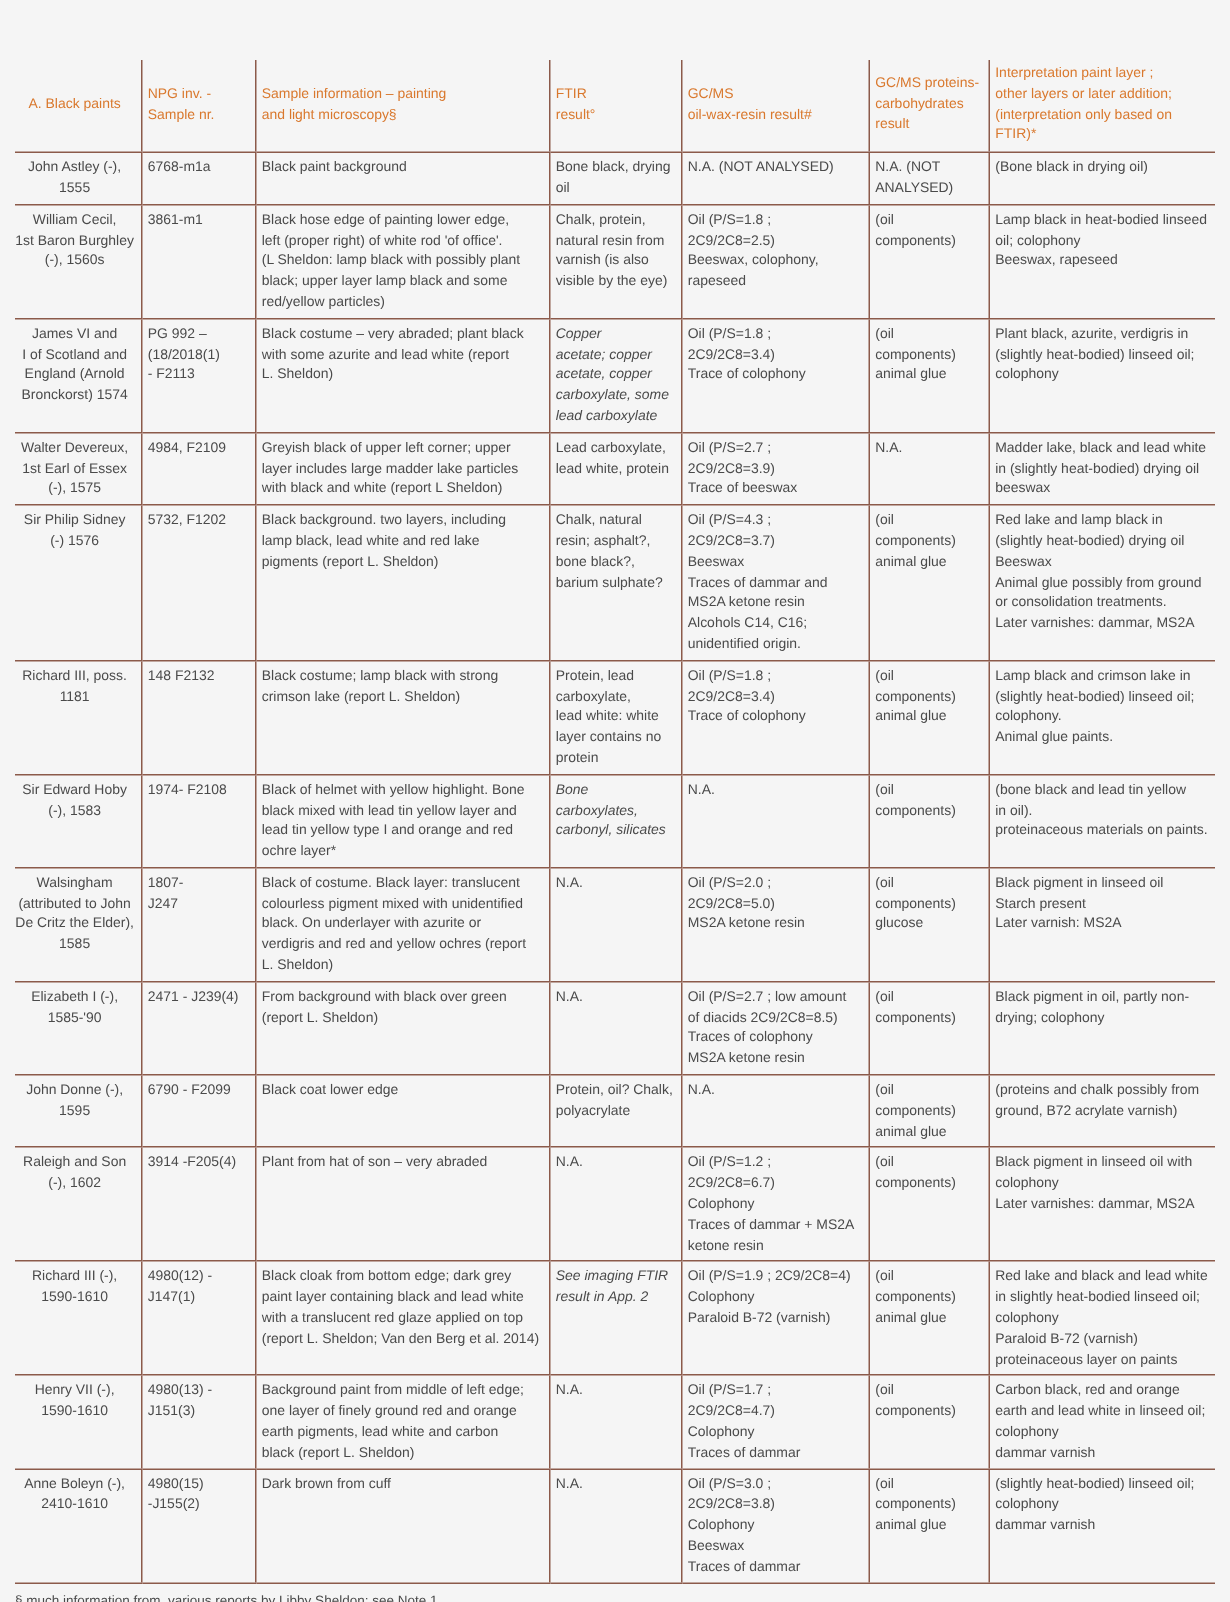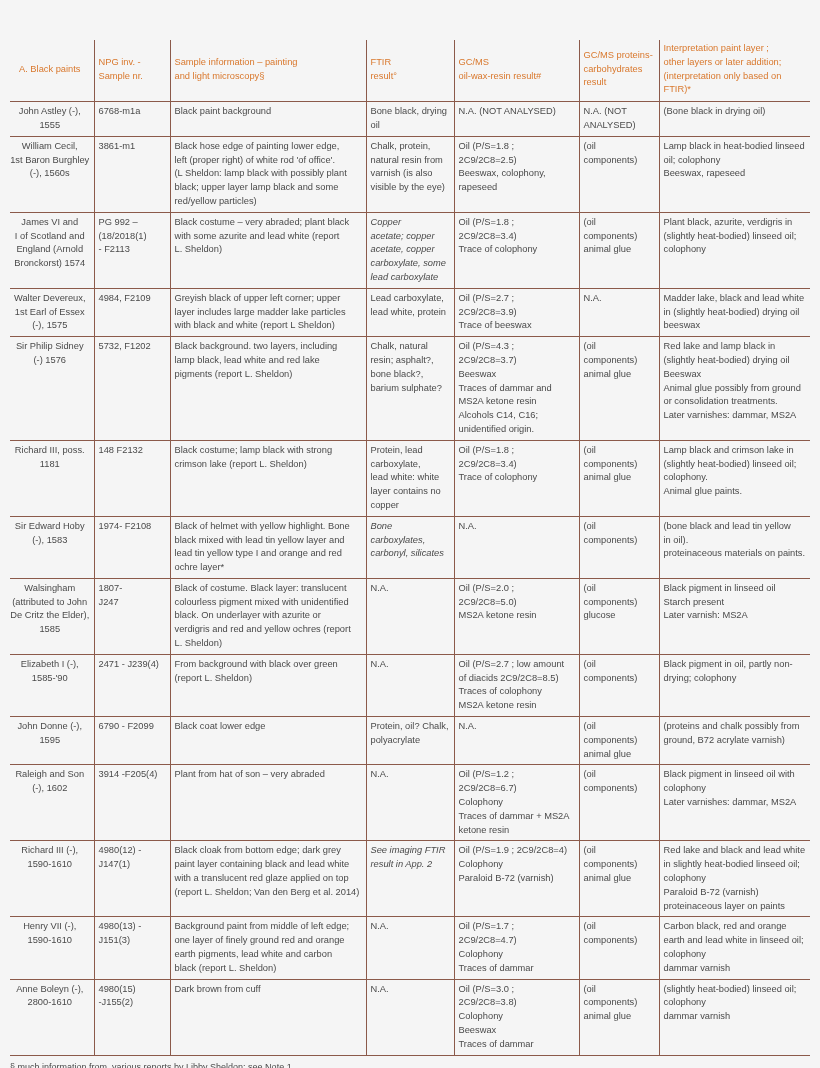--- a/index.html
+++ b/index.html
@@ -171,21 +171,21 @@
         <tr>
           <td>Richard III, poss.
 1181</td>
           <td>148  F2132</td>
           <td>Black costume; lamp black with  strong
 crimson lake (report L. Sheldon)</td>
           <td>Protein, lead
 carboxylate,
 lead white: white
 layer contains no
-copper</td>
+protein</td>
           <td>Oil (P/S=1.8 ;
 2C9/2C8=3.4)
 Trace of colophony</td>
           <td>(oil
 components)
 animal glue</td>
           <td>Lamp black and crimson lake in
 (slightly heat-bodied) linseed oil;
 colophony.
 Animal glue   paints.</td>
@@ -314,21 +314,21 @@
 Traces of dammar</td>
           <td> (oil
 components)</td>
           <td>Carbon black, red and orange
 earth and lead white in linseed oil;
 colophony
 dammar varnish</td>
         </tr>
         <tr class="last">
           <td>Anne Boleyn (-),
-2800-1610</td>
+2410-1610</td>
           <td>4980(15)
 -J155(2)</td>
           <td>Dark brown from cuff</td>
           <td>N.A.</td>
           <td>Oil (P/S=3.0 ; 2C9/2C8=3.8)
 Colophony
 Beeswax
 Traces of dammar</td>
           <td>(oil
 components)

